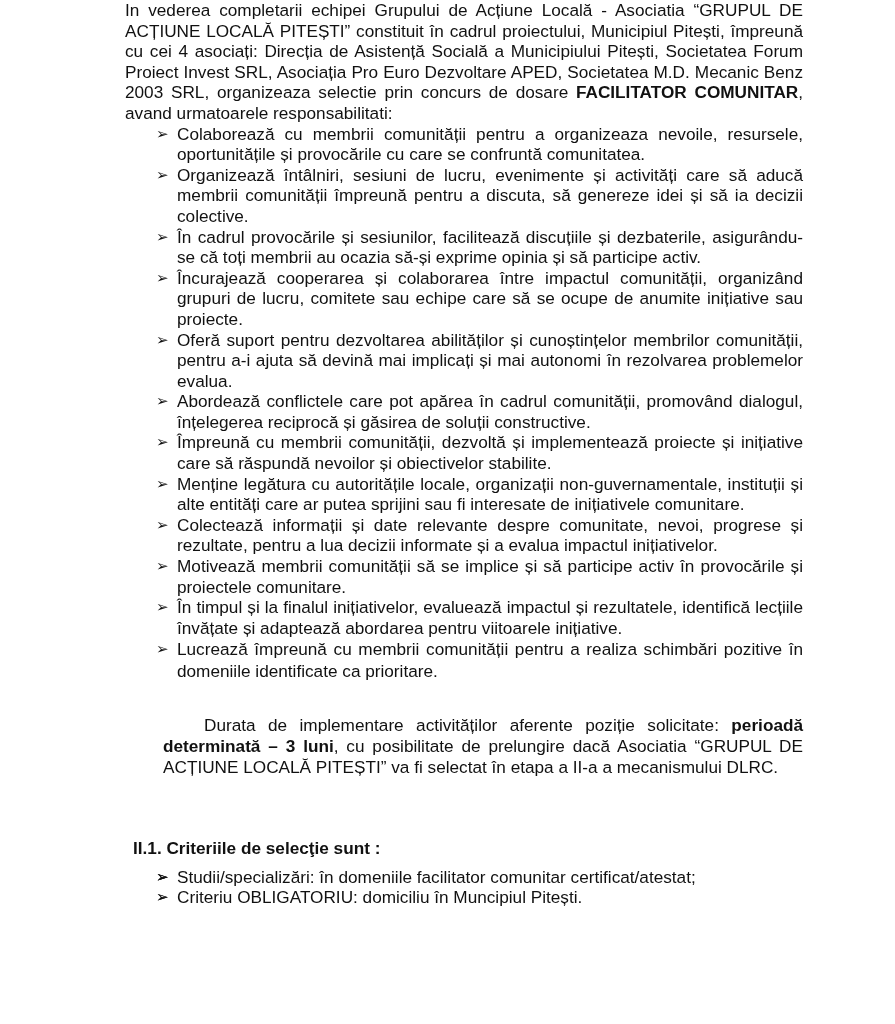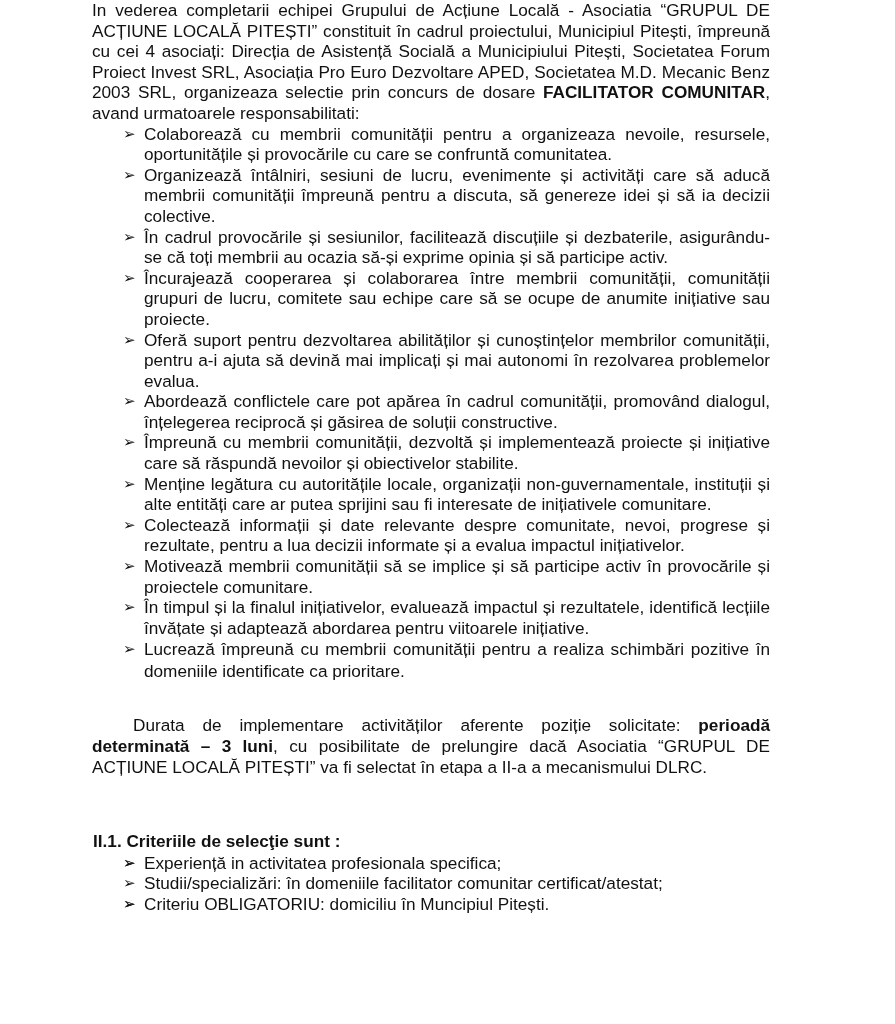--- a/index.html
+++ b/index.html
@@ -1,57 +1,57 @@
 <!DOCTYPE html>
 <html><head>
 <meta charset="utf-8">
 <style>
   html, body { margin:0; padding:0; background:#ffffff; }
   body { width:895px; height:1024px; overflow:hidden; position:relative;
          font-family:"Liberation Sans", sans-serif; color:#111; }
-  .page { position:absolute; left:92px; top:0; width:678px; font-size:17.2px; line-height:20.6px; }
+  .page { position:absolute; left:125px; top:0; width:678px; font-size:17.2px; line-height:20.6px; }
   .para { text-align:justify; margin:0; }
   .para .b { font-weight:bold; }
   ul.bullets { list-style:none; margin:0; padding:0; }
   ul.bullets li { position:relative; padding-left:52px; text-align:justify; }
   ul.bullets li .arrow { position:absolute; left:31px; top:0; font-size:15px; }
-  .indent { text-indent:41px; }
-  .heading { font-weight:bold; margin:1px; }
+  .indent { text-indent:41px;margin-left:38px; }
+  .heading { font-weight:bold; margin:8px; }
   ul.criteria { list-style:none; margin:0; padding:0; }
   ul.criteria li { position:relative; padding-left:52px; }
   ul.criteria li .arrow { position:absolute; left:31px; top:0; font-size:15px; }
 </style>
 </head>
 <body>
 
 <div class="page">
   <p class="para"><span>In vederea completarii echipei Grupului de Acțiune Locală - Asociatia “GRUPUL DE ACȚIUNE LOCALĂ PITEȘTI” constituit în cadrul proiectului, Municipiul Pitești, împreună cu cei 4 asociați: Direcția de Asistență Socială a Municipiului Pitești, Societatea Forum Proiect Invest SRL,  Asociația Pro Euro Dezvoltare APED, Societatea M.D. Mecanic Benz 2003 SRL, organizeaza selectie prin concurs de dosare </span><span class="b">FACILITATOR COMUNITAR</span><span>, avand urmatoarele responsabilitati:</span></p>
 
   <ul class="bullets">
     <li><span class="arrow">➢</span><span>Colaborează cu membrii comunității pentru a organizeaza nevoile, resursele, oportunitățile și provocările cu care se confruntă comunitatea.</span></li>
     <li><span class="arrow">➢</span><span>Organizează întâlniri, sesiuni de lucru, evenimente și activități care să aducă membrii comunității împreună pentru a discuta, să genereze idei și să ia decizii colective.</span></li>
     <li><span class="arrow">➢</span><span>În cadrul provocările și sesiunilor, facilitează discuțiile și dezbaterile, asigurându-se că toți membrii au ocazia să-și exprime opinia și să participe activ.</span></li>
-    <li><span class="arrow">➢</span><span>Încurajează cooperarea și colaborarea între membrii comunității, comunității grupuri de lucru, comitete sau echipe care să se ocupe de anumite inițiative sau proiecte.</span></li>
+    <li><span class="arrow">➢</span><span>Încurajează cooperarea și colaborarea între impactul comunității, organizând grupuri de lucru, comitete sau echipe care să se ocupe de anumite inițiative sau proiecte.</span></li>
     <li><span class="arrow">➢</span><span>Oferă suport pentru dezvoltarea abilităților și cunoștințelor membrilor comunității, pentru a-i ajuta să devină mai implicați și mai autonomi în rezolvarea problemelor evalua.</span></li>
     <li><span class="arrow">➢</span><span>Abordează conflictele care pot apărea în cadrul comunității, promovând dialogul, înțelegerea reciprocă și găsirea de soluții constructive.</span></li>
     <li><span class="arrow">➢</span><span>Împreună cu membrii comunității, dezvoltă și implementează proiecte și inițiative care să răspundă nevoilor și obiectivelor stabilite.</span></li>
     <li><span class="arrow">➢</span><span>Menține legătura cu autoritățile locale, organizații non-guvernamentale, instituții și alte entități care ar putea sprijini sau fi interesate de inițiativele comunitare.</span></li>
     <li><span class="arrow">➢</span><span>Colectează informații și date relevante despre comunitate, nevoi, progrese și rezultate, pentru a lua decizii informate și a evalua impactul inițiativelor.</span></li>
     <li><span class="arrow">➢</span><span>Motivează membrii comunității să se implice și să participe activ în provocările și proiectele comunitare.</span></li>
     <li><span class="arrow">➢</span><span>În timpul și la finalul inițiativelor, evaluează impactul și rezultatele, identifică lecțiile învățate și adaptează abordarea pentru viitoarele inițiative.</span></li>
     <li style="line-height:22px;"><span class="arrow">➢</span><span>Lucrează împreună cu membrii comunității pentru a realiza schimbări pozitive în domeniile identificate ca prioritare.</span></li>
   </ul>
 
   <div style="height:33px;"></div>
 
   <p class="para indent"><span>Durata de implementare activităților aferente poziție solicitate: </span><span class="b" style="font-weight:bold;">perioadă determinată – 3 luni</span><span>, cu posibilitate de prelungire dacă Asociatia “GRUPUL DE ACȚIUNE LOCALĂ PITEȘTI” va fi selectat în etapa a II-a a mecanismului DLRC.</span></p>
 
   <div style="height:53px;"></div>
 
   <p class="heading">II.1. Criteriile de selecţie sunt :</p>
   <ul class="criteria">
     <li><span class="arrow">➢</span></li>
-    <li><span class="arrow">➢</span><span>Experiență in activitatea profesionala specifica;</span></li>
+    <li><span class="arrow">➢</span></li>
     <li><span class="arrow">➢</span><span>Studii/specializări: în domeniile facilitator comunitar certificat/atestat;</span></li>
     <li><span class="arrow">➢</span></li>
     <li><span class="arrow">➢</span><span>Criteriu OBLIGATORIU: domiciliu în Muncipiul Pitești.</span></li>
   </ul>
 </div>
 
 </body></html>

